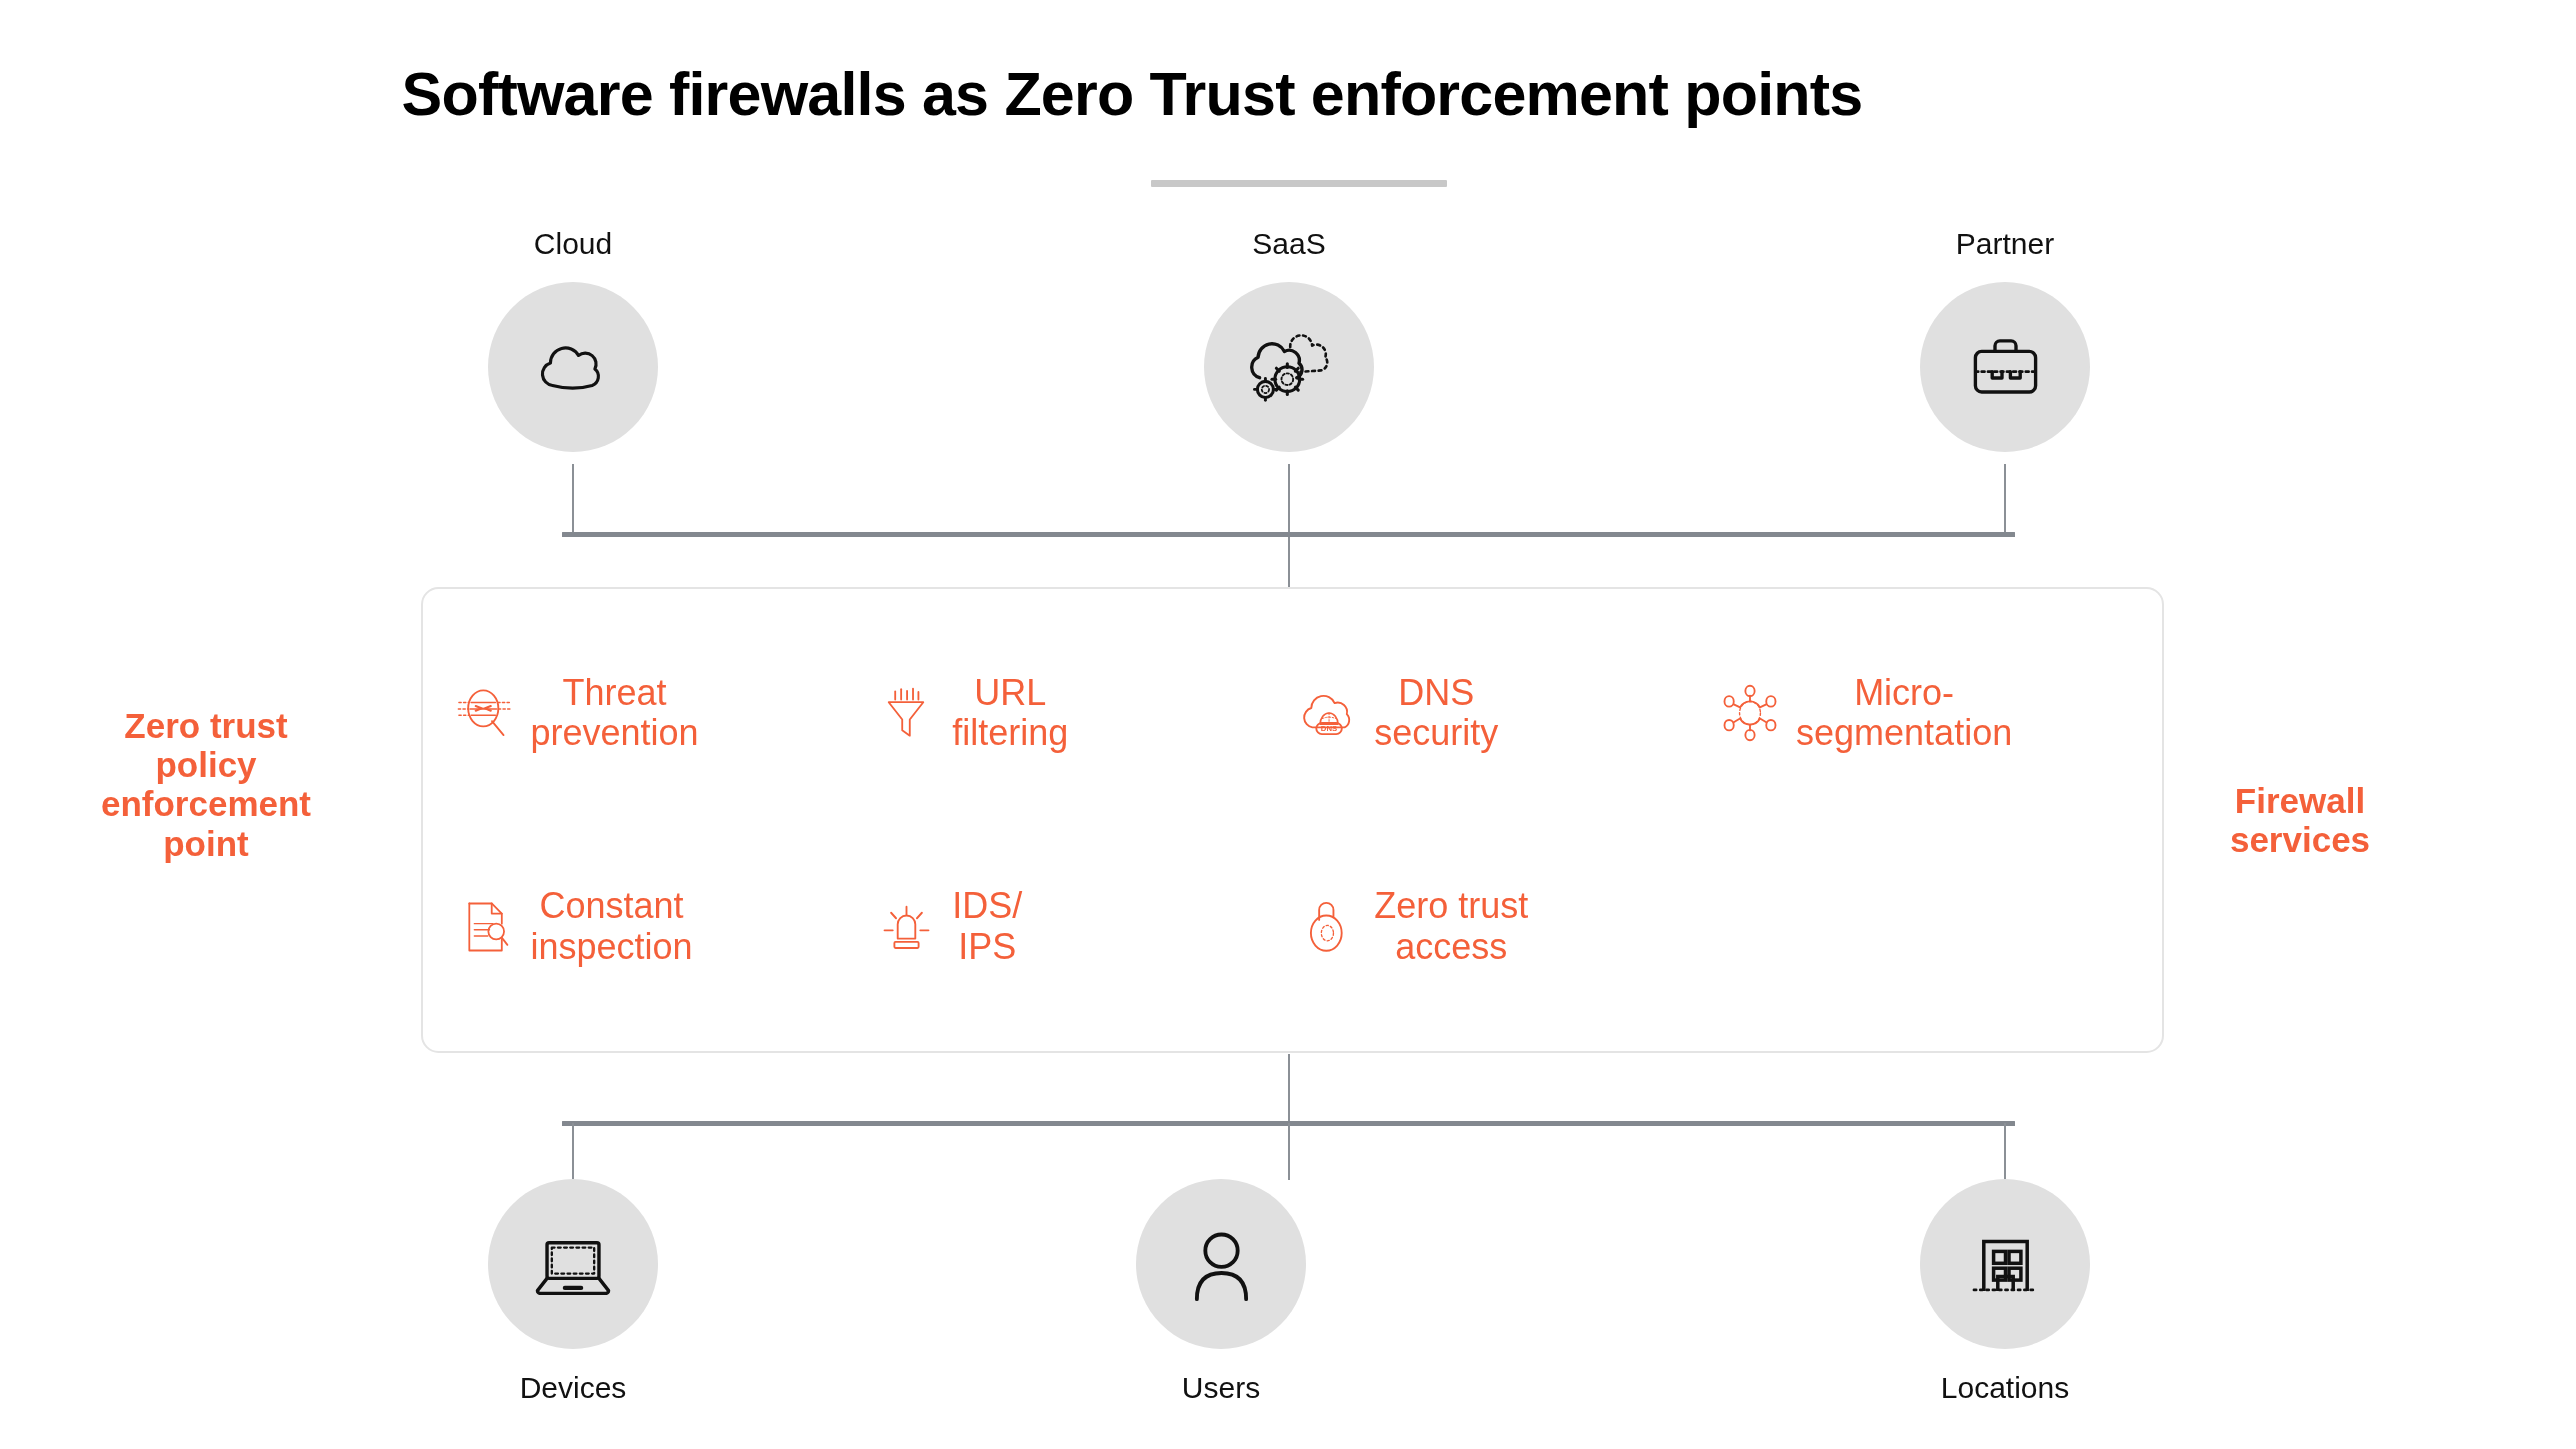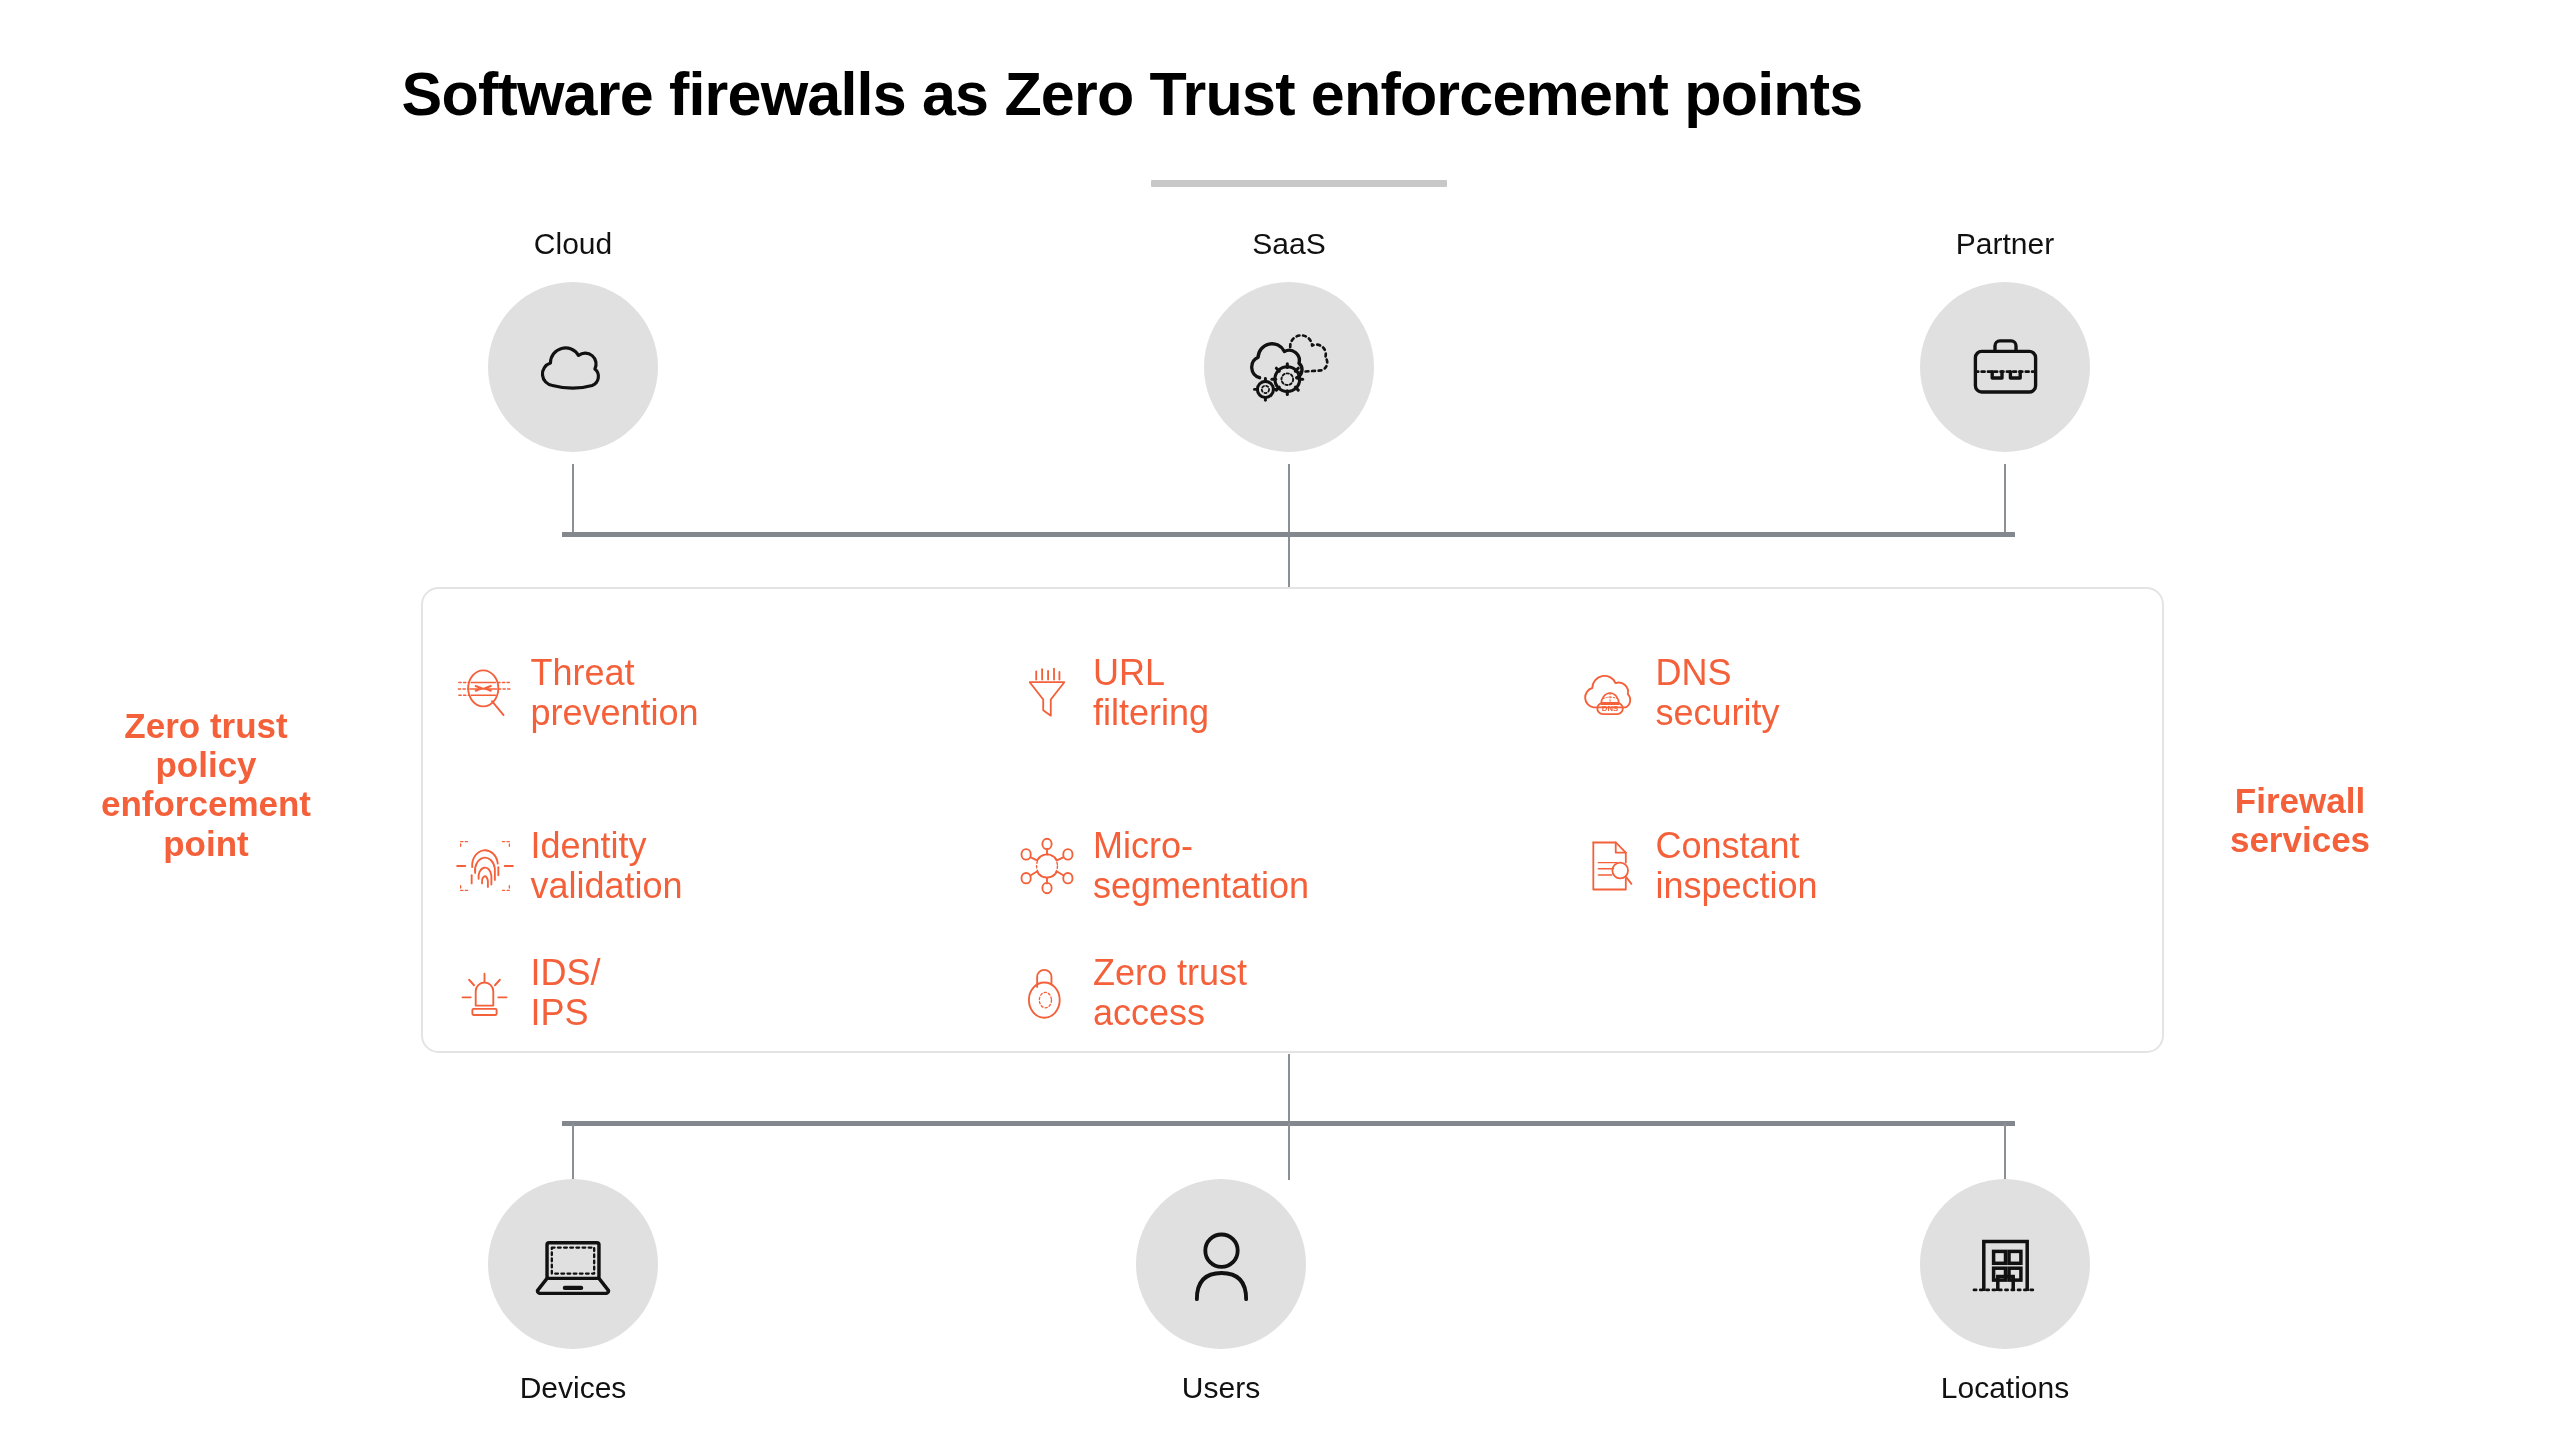--- a/index.html
+++ b/index.html
@@ -95,24 +95,25 @@
     border-radius: 17.5px;
     box-sizing: border-box;
     background: #ffffff;
   }
   #services-grid {
     position: absolute;
     left: 0; top: 0;
     width: 100%;
     height: 100%;
     display: grid;
-    grid-template-columns: repeat(3, 1fr);
+    grid-template-columns: repeat(4, 1fr);
     grid-template-rows: repeat(2, 1fr);
     padding: 17.5px 20.6px 17.5px 31px;
     box-sizing: border-box;
+    text-align: center;
   }
   .service {
     display: flex;
     align-items: center;
     gap: 15.5px;
   }
   .service .svc-icon {
     flex: 0 0 auto;
     width: 61px;
     height: 61px;
@@ -202,40 +203,20 @@
             <path d="M56 50 L56 70" stroke-width="1.8" stroke-dasharray="3 3"></path>
             <path d="M44 60 Q56 55 68 60" stroke-width="1.8" stroke-dasharray="3 3"></path>
             <rect x="33" y="68" width="46" height="20" rx="10"></rect>
             <text x="56" y="83" font-family="Liberation Sans, sans-serif" font-size="14" font-weight="700" fill="#f4603a" stroke="none" text-anchor="middle">DNS</text>
           </svg>
         </span>
         <span class="svc-label">DNS
 security</span>
       </div>
 
-      <div class="service">
-        <span class="svc-icon">
-          <svg viewBox="0 0 100 100" width="58" height="58" fill="none" stroke="#f4603a" stroke-width="3.2" stroke-linecap="round">
-            <path d="M20 8 L8 8 L8 20" stroke-width="2.2" stroke-dasharray="4 4"></path>
-            <path d="M80 8 L92 8 L92 20" stroke-width="2.2" stroke-dasharray="4 4"></path>
-            <path d="M20 92 L8 92 L8 80" stroke-width="2.2" stroke-dasharray="4 4"></path>
-            <path d="M80 92 L92 92 L92 80" stroke-width="2.2" stroke-dasharray="4 4"></path>
-            <line x1="2" y1="50" x2="16" y2="50" stroke-width="3.4"></line>
-            <line x1="84" y1="50" x2="98" y2="50" stroke-width="3.4"></line>
-            <path d="M28 52 A22 26 0 0 1 72 46"></path>
-            <path d="M33 62 A17 22 0 0 1 67 54 L67 74"></path>
-            <path d="M39 72 A11 16 0 0 1 61 66 L61 82"></path>
-            <path d="M45 80 A5 10 0 0 1 55 76 L55 86"></path>
-            <path d="M27 66 L27 80"></path>
-            <path d="M73 52 L73 66"></path>
-          </svg>
-        </span>
-        <span class="svc-label">Identity
-validation</span>
-      </div>
 
       <div class="service">
         <span class="svc-icon">
           <svg viewBox="0 0 100 100" width="58" height="58" fill="none" stroke="#f4603a" stroke-width="3.2" stroke-linecap="round">
             <ellipse cx="50" cy="50" rx="18" ry="20" stroke-width="2.4" stroke-dasharray="4 4"></ellipse>
             <path d="M50 30 A20 20 0 0 1 67 40"></path>
             <path d="M67 60 A20 20 0 0 1 50 70"></path>
             <path d="M33 60 A20 20 0 0 0 50 70"></path>
             <path d="M33 40 A20 20 0 0 1 50 30"></path>
             <line x1="50" y1="30" x2="50" y2="20"></line>

